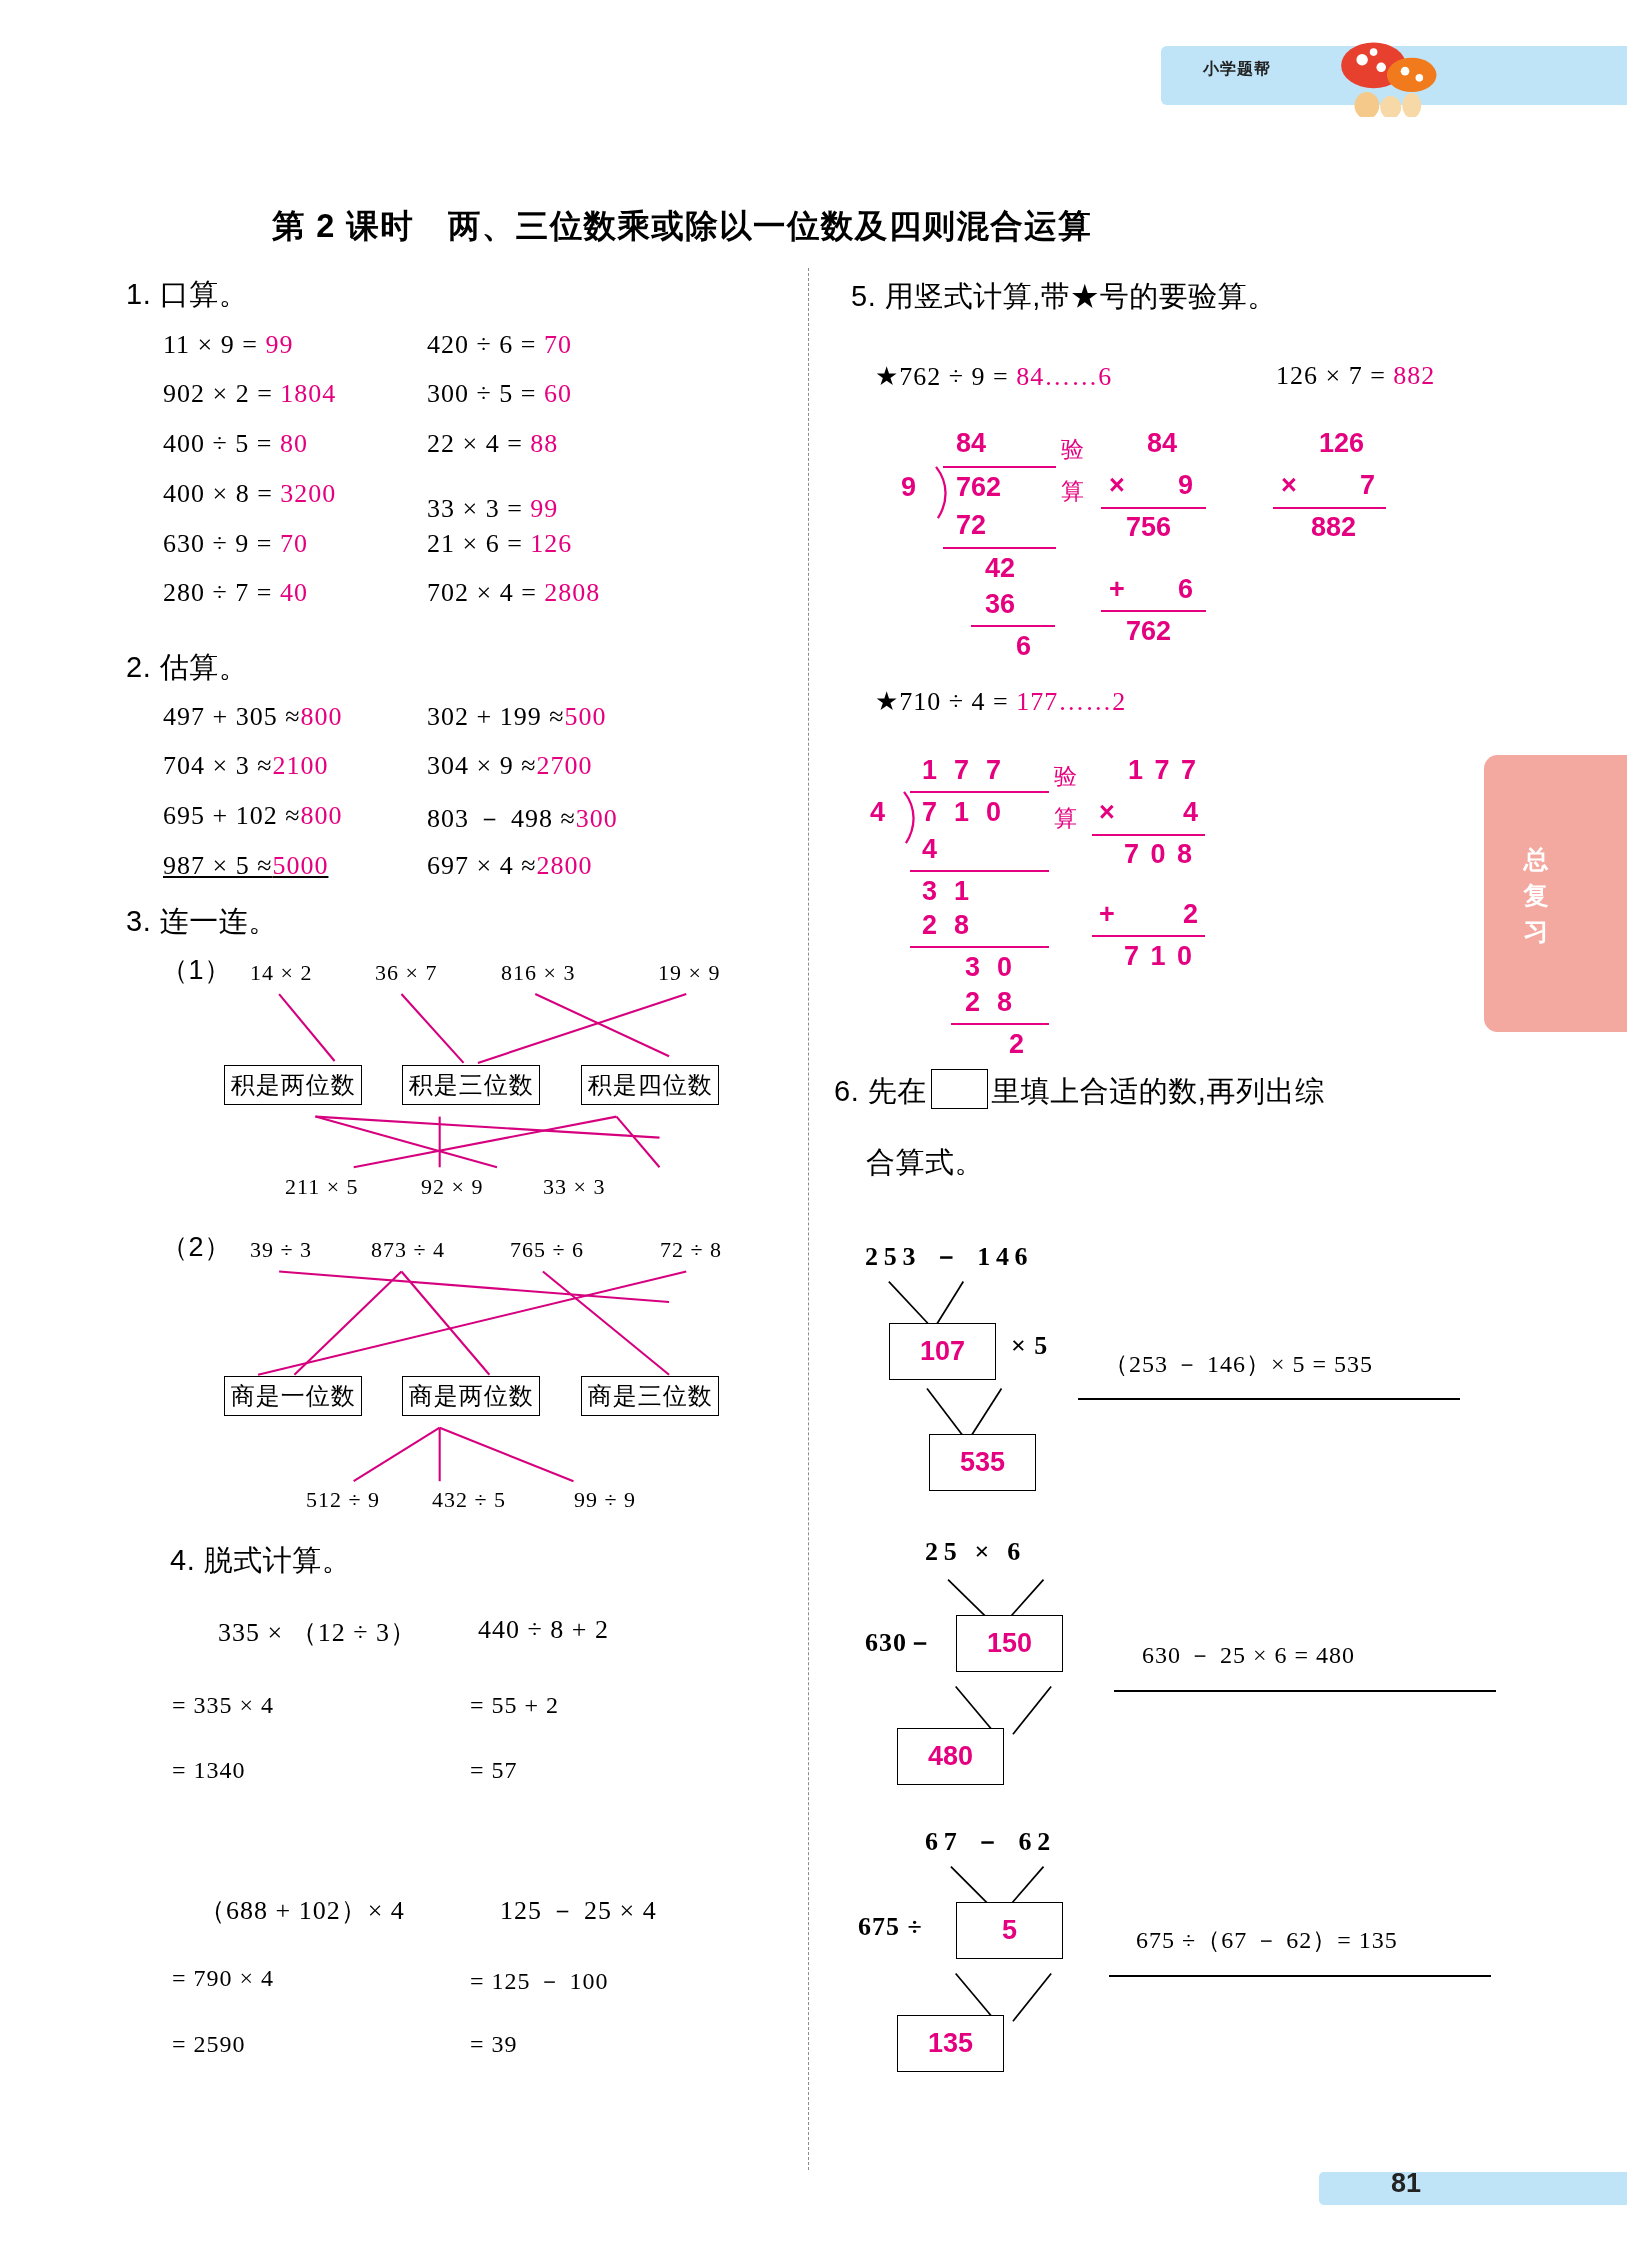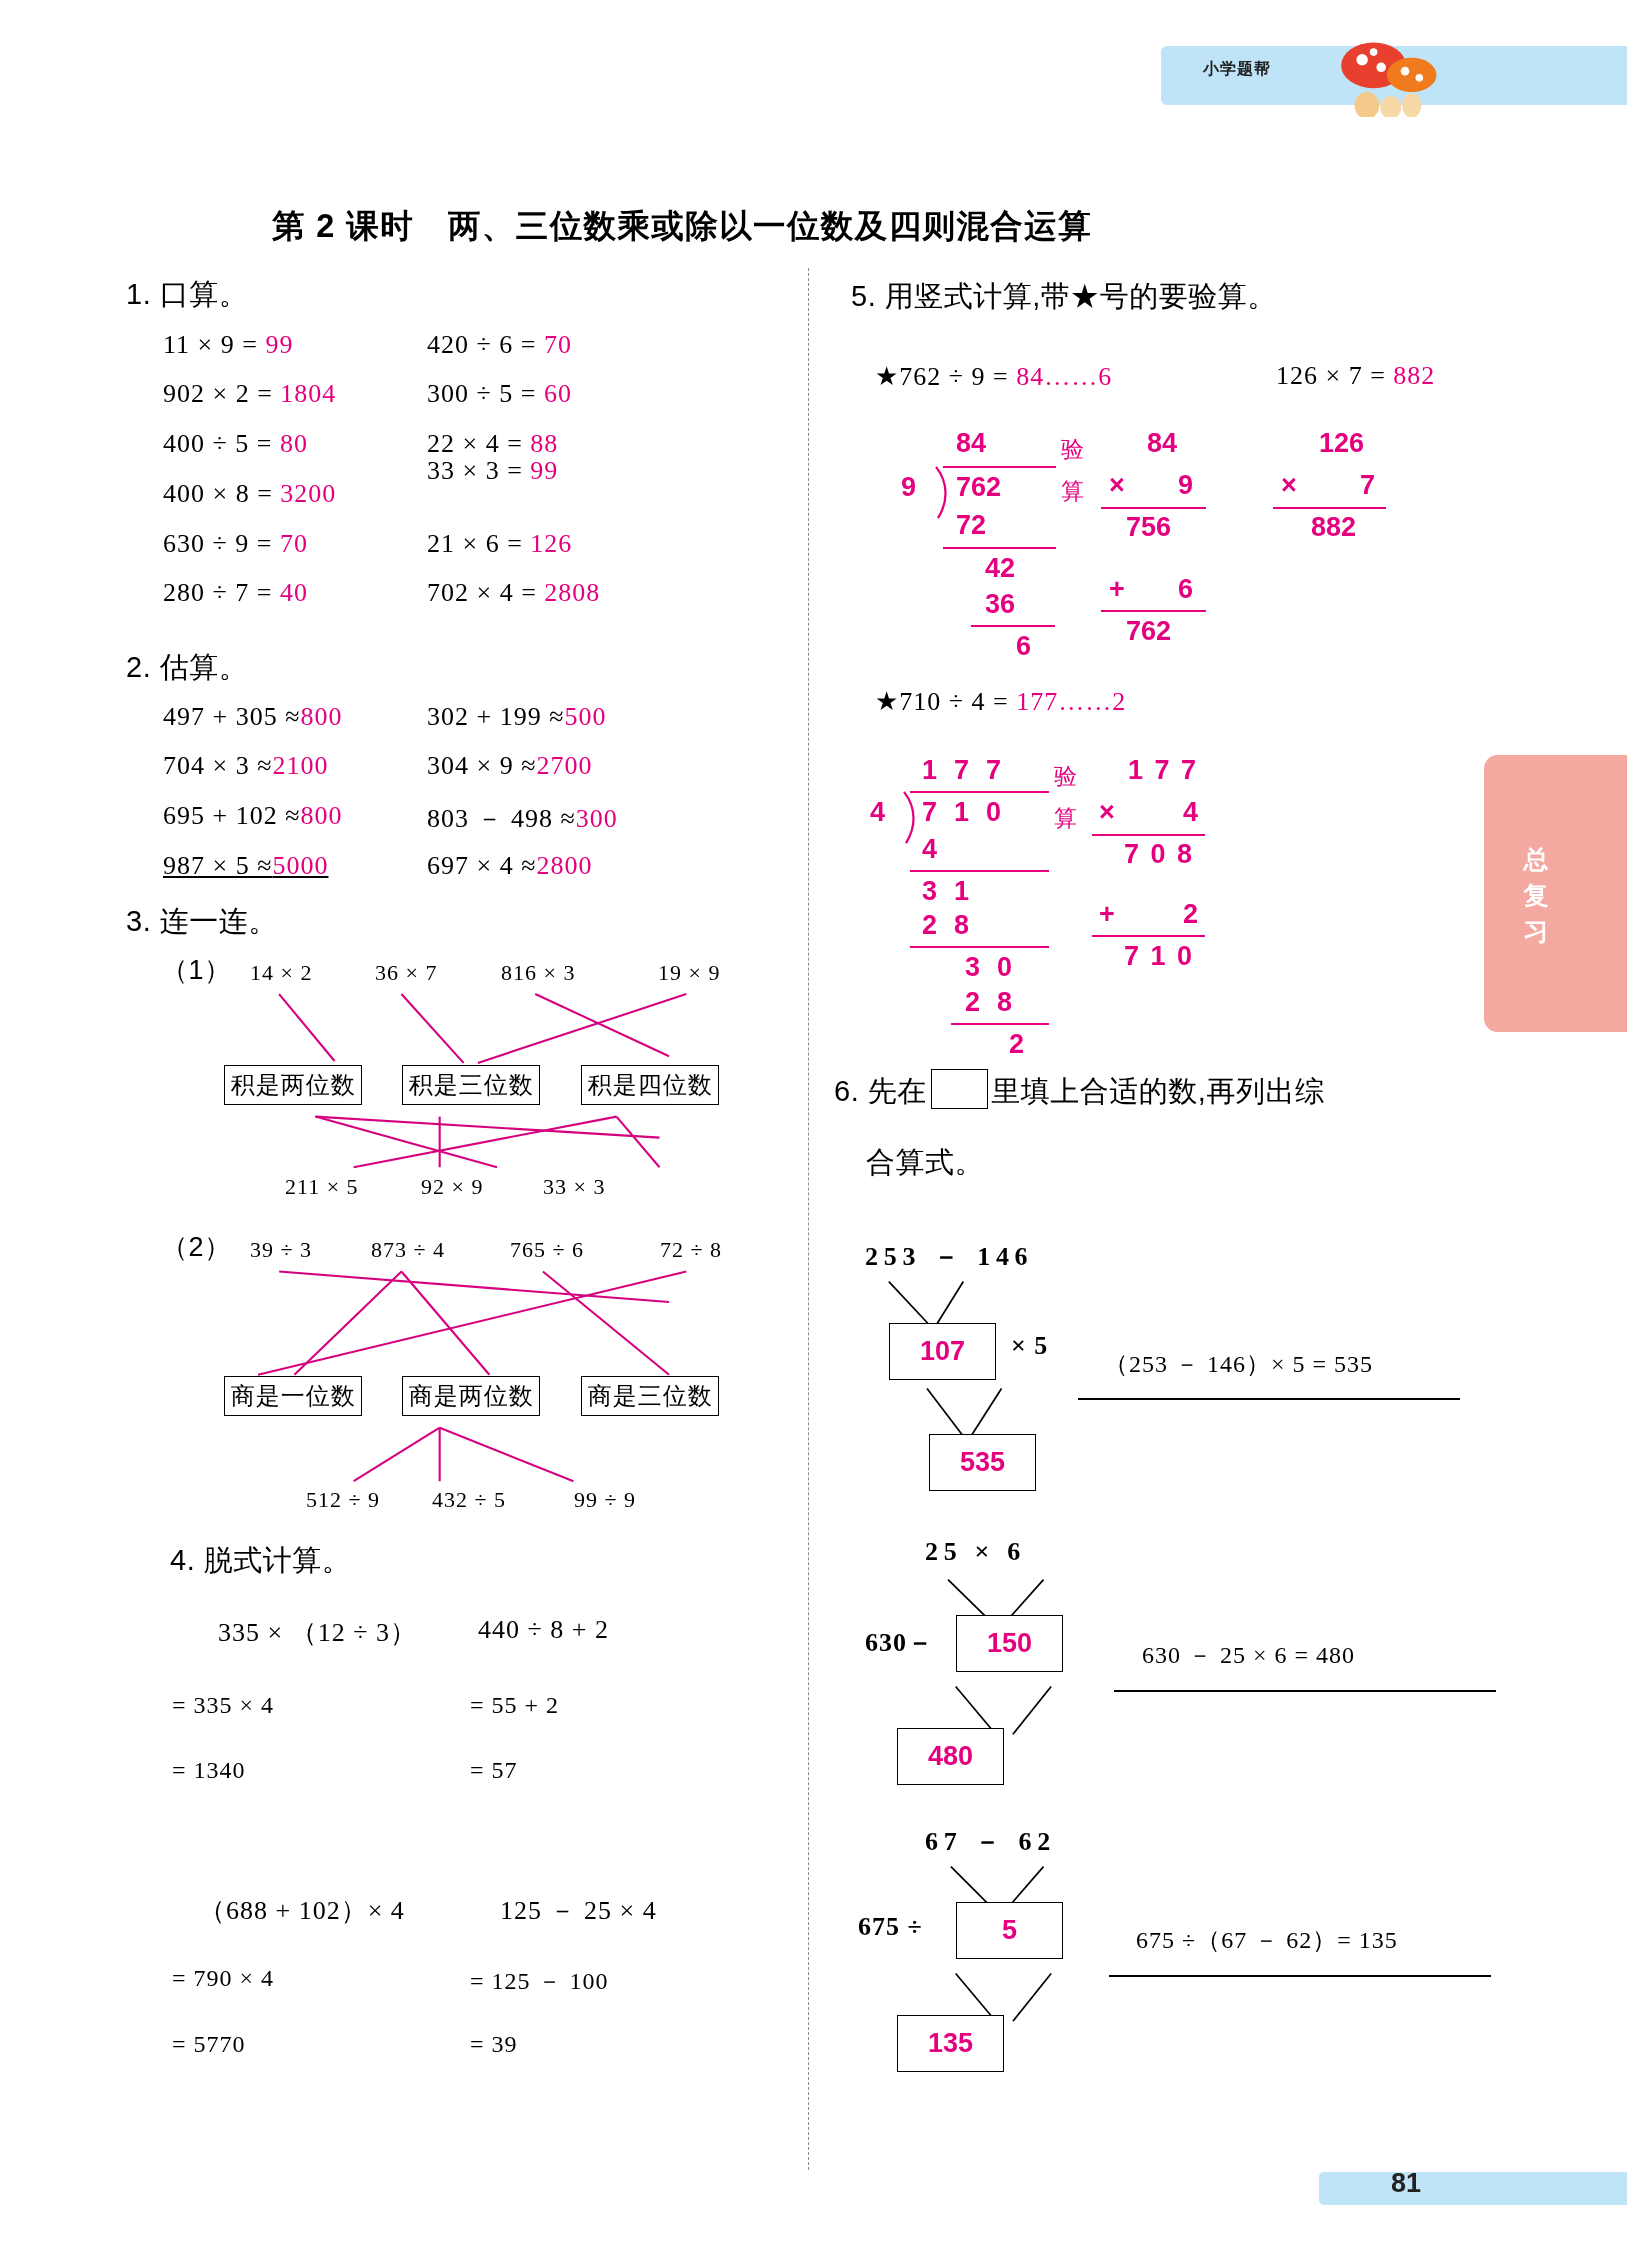--- a/index.html
+++ b/index.html
@@ -131,21 +131,21 @@
 <div class="abs expr" style="left:163px; top:330px;"><span>11 × 9 =</span> <span class="ans">99</span></div>
 <div class="abs expr" style="left:427px; top:330px;"><span>420 ÷ 6 =</span> <span class="ans">70</span></div>
 
 <div class="abs expr" style="left:163px; top:379px;"><span>902 × 2 =</span> <span class="ans">1804</span></div>
 <div class="abs expr" style="left:427px; top:379px;"><span>300 ÷ 5 =</span> <span class="ans">60</span></div>
 
 <div class="abs expr" style="left:163px; top:429px;"><span>400 ÷ 5 =</span> <span class="ans">80</span></div>
 <div class="abs expr" style="left:427px; top:429px;"><span>22 × 4 =</span> <span class="ans">88</span></div>
 
 <div class="abs expr" style="left:163px; top:479px;"><span>400 × 8 =</span> <span class="ans">3200</span></div>
-<div class="abs expr" style="left:427px; top:456px;"><span>33 × 3 =</span> <span class="ans">99</span></div>
+<div class="abs expr" style="left:427px; top:494px;"><span>33 × 3 =</span> <span class="ans">99</span></div>
 
 <div class="abs expr" style="left:163px; top:529px;"><span>630 ÷ 9 =</span> <span class="ans">70</span></div>
 <div class="abs expr" style="left:427px; top:529px;"><span>21 × 6 =</span> <span class="ans">126</span></div>
 
 <div class="abs expr" style="left:163px; top:578px;"><span>280 ÷ 7 =</span> <span class="ans">40</span></div>
 <div class="abs expr" style="left:427px; top:578px;"><span>702 × 4 =</span> <span class="ans">2808</span></div>
 
 <div class="abs qhead" style="left:126px; top:648px;">2. 估算。</div>
 
 <div class="abs expr" style="left:163px; top:702px;"><span>497 + 305 ≈</span><span class="ans">800</span></div>
@@ -233,21 +233,21 @@
 <div class="abs expr" style="left:478px; top:1615px;">440 ÷ 8 + 2</div>
 <div class="abs expr ans" style="left:172px; top:1692px; font-size:24px;">= 335 × 4</div>
 <div class="abs expr ans" style="left:470px; top:1692px; font-size:24px;">= 55 + 2</div>
 <div class="abs expr ans" style="left:172px; top:1757px; font-size:24px;">= 1340</div>
 <div class="abs expr ans" style="left:470px; top:1757px; font-size:24px;">= 57</div>
 
 <div class="abs expr" style="left:199px; top:1893px;">（688 + 102）× 4</div>
 <div class="abs expr" style="left:500px; top:1893px;">125 － 25 × 4</div>
 <div class="abs expr ans" style="left:172px; top:1965px; font-size:24px;">= 790 × 4</div>
 <div class="abs expr ans" style="left:470px; top:1965px; font-size:24px;">= 125 － 100</div>
-<div class="abs expr ans" style="left:172px; top:2031px; font-size:24px;">= 5770</div>
+<div class="abs expr ans" style="left:172px; top:2031px; font-size:24px;">= 2590</div>
 <div class="abs expr ans" style="left:470px; top:2031px; font-size:24px;">= 39</div>
 
 <div class="abs qhead" style="left:851px; top:277px;">5. 用竖式计算,带★号的要验算。</div>
 
 <div class="abs expr" style="left:875px; top:361px;">
   <span>★</span><span>762 ÷ 9 =</span>
   <span class="ans">84</span><span class="ans">……</span><span class="ans">6</span>
 </div>
 
 <div class="abs expr" style="left:1276px; top:361px;">

